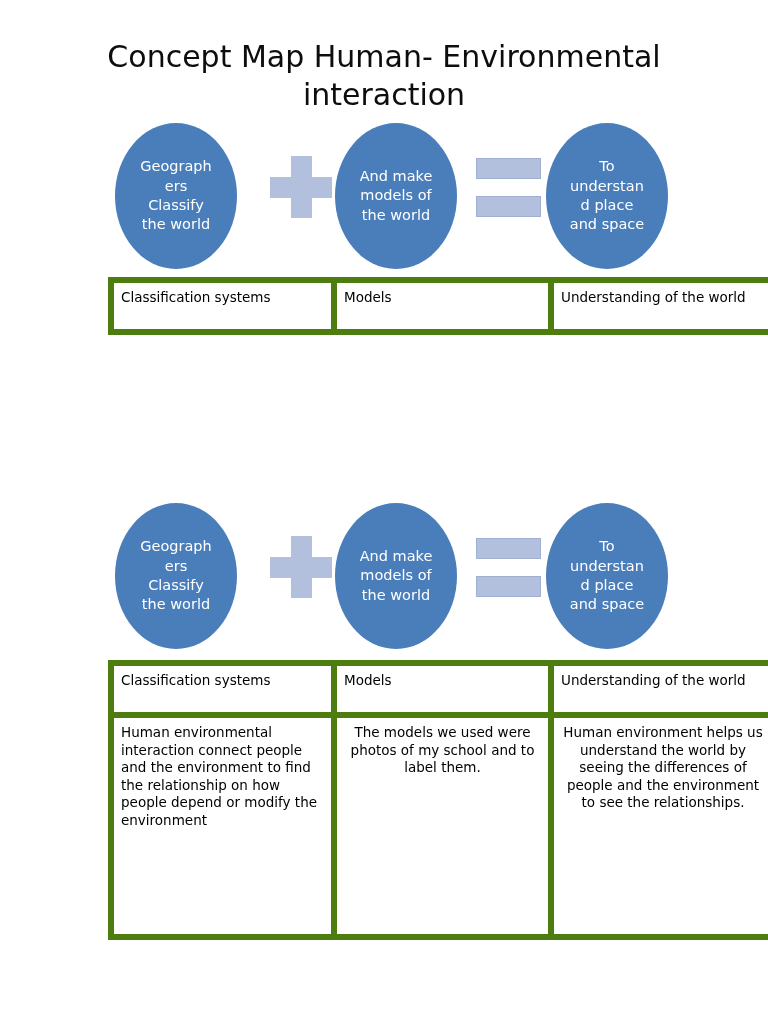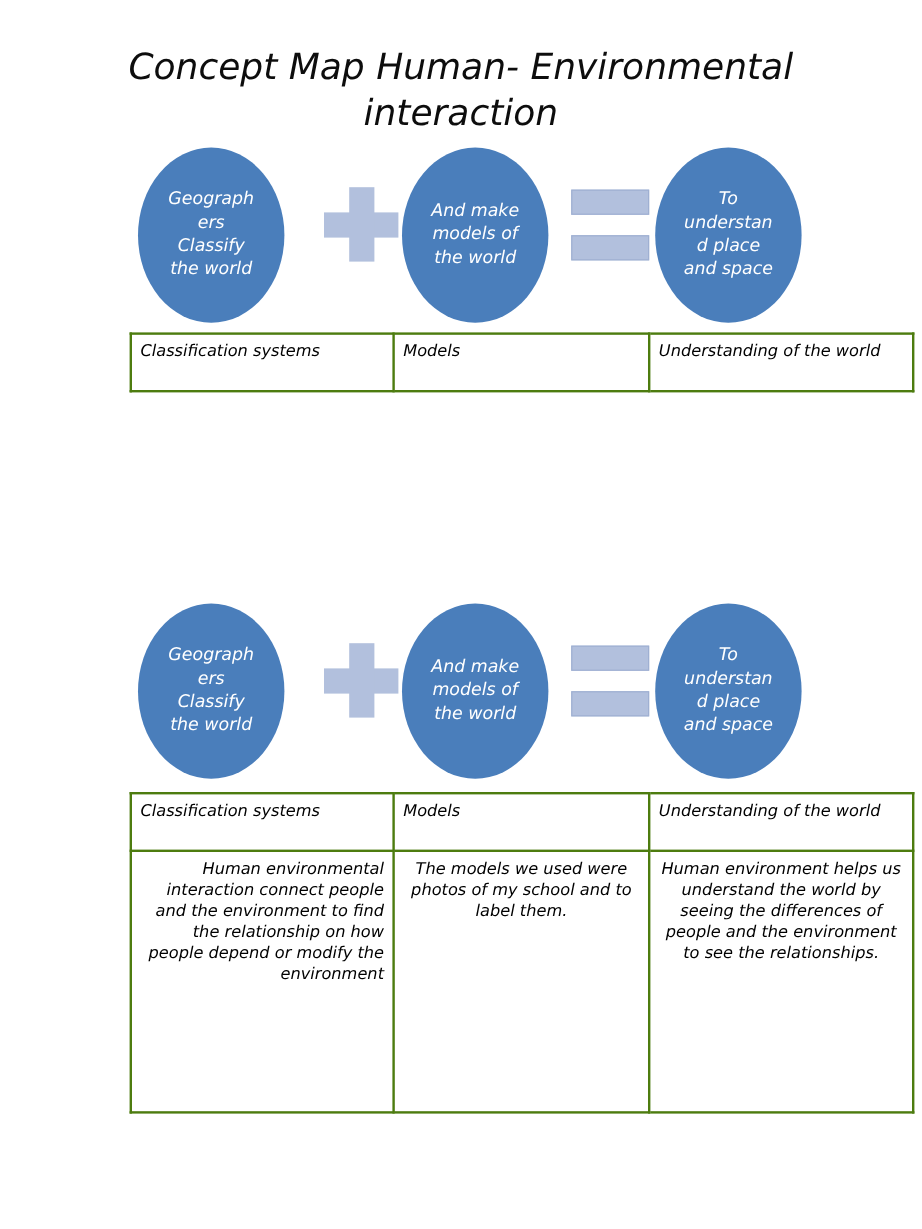--- a/index.html
+++ b/index.html
@@ -13,21 +13,20 @@
     font-family: "DejaVu Sans", sans-serif;
     color: #000000;
     overflow: hidden;
     position: relative;
   }
 
   .page {
     position: relative;
     width: 768px;
     height: 1024px;
-    font-style: italic;
   }
 
   
   .doc-title {
     position: absolute;
     left: 84px;
     top: 38px;
     width: 600px;
     text-align: center;
     font-size: 30px;
@@ -125,37 +124,37 @@
     left: 108px;
     width: 604px;
     border-collapse: collapse;
     table-layout: fixed;
     font-family: "DejaVu Sans", sans-serif;
   }
   .table-1 { top: 277px; }
   .table-2 { top: 660px; }
 
   .concept-table td {
-    border: 2px solid #4d7c0f;
+    border: 6px solid #4d7c0f;
     vertical-align: top;
     padding: 6px 7px 4px 7px;
     font-size: 13.5px;
     line-height: 1.3;
     color: #000000;
     white-space: pre-line;
     word-wrap: break-word;
   }
   .col-1 { width: 203px; }
   .col-2 { width: 197px; }
   .col-3 { width: 204px; }
 
   .head-cell { height: 36px; }
   .body-cell-1 { height: 112px; }
   .body-cell-2 { height: 206px; text-align: center; }
-  .centered { text-align: right; }
+  .centered { text-align: left; }
 </style>
 </head>
 <body>
 
 <div class="page">
 
   <div class="doc-title">Concept Map Human-
 Environmental interaction</div>
 
   <div class="concept-diagram diagram-1">

